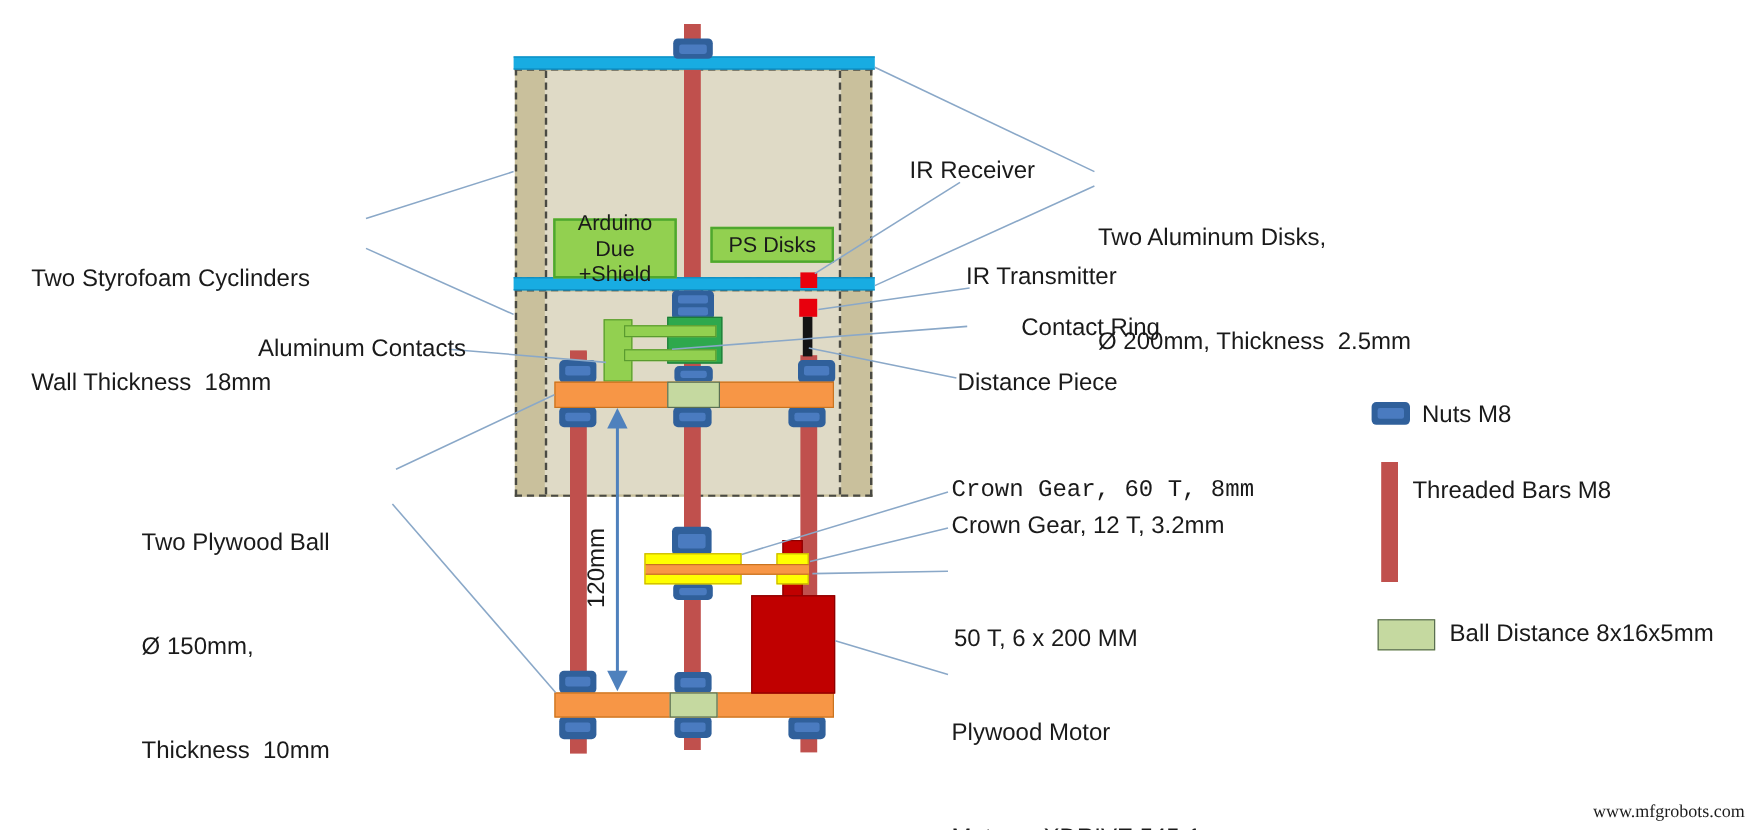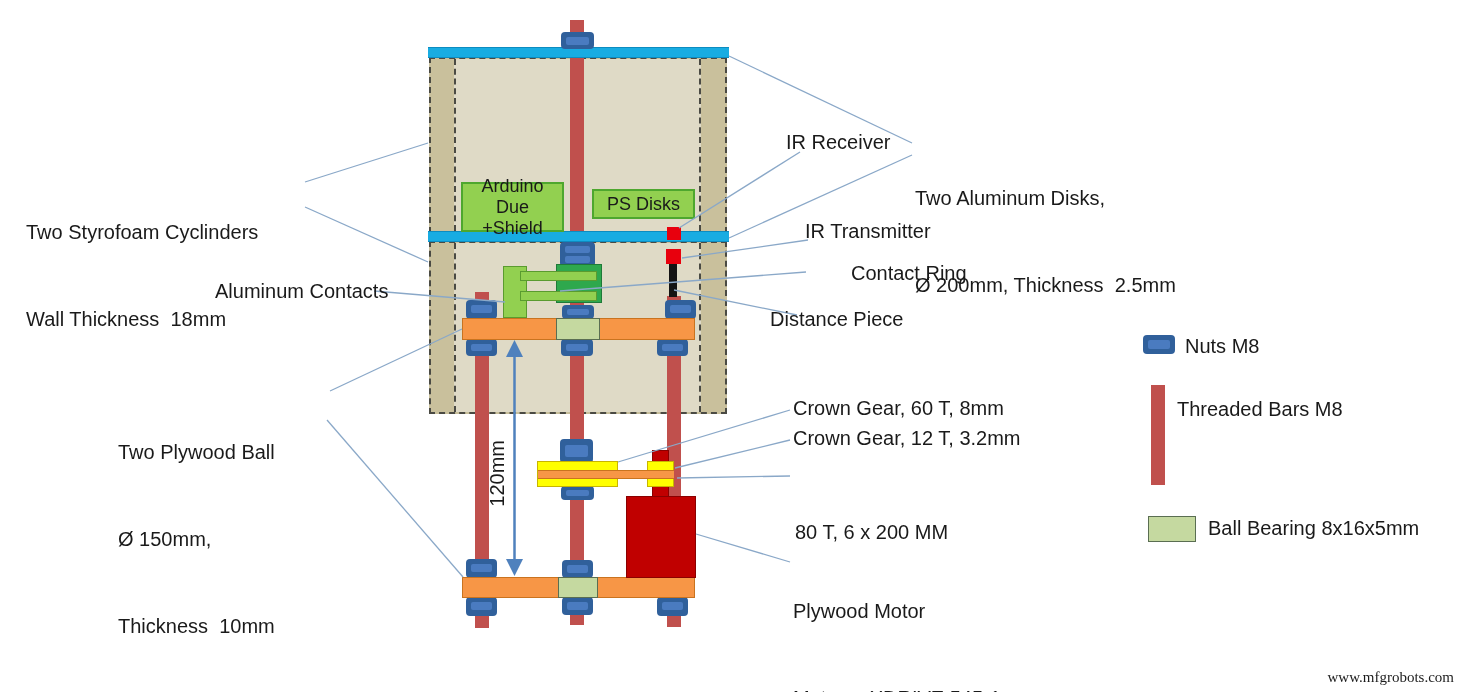--- a/index.html
+++ b/index.html
@@ -161,40 +161,40 @@
   <div class="label" style="left:26px;top:160px;">
     <div>Two Styrofoam Cyclinders</div>
     <div>Wall Thickness  18mm</div>
   </div>
   <div class="label" style="left:215px;top:277px;">Aluminum Contacts</div>
   <div class="label" style="left:118px;top:380px;">
     <div>Two Plywood Ball</div>
     <div>Ø 150mm,</div>
     <div>Thickness  10mm</div>
   </div>
-  <div class="label" style="left:786px;top:128px;">IR Receiver</div>
+  <div class="label" style="left:758px;top:128px;">IR Receiver</div>
   <div class="label" style="left:915px;top:126px;">
     <div>Two Aluminum Disks,</div>
     <div>Ø 200mm, Thickness  2.5mm</div>
   </div>
   <div class="label" style="left:805px;top:217px;">IR Transmitter</div>
   <div class="label" style="left:812px;top:259px;margin-left:39px;">Contact Ring</div>
-  <div class="label" style="left:770px;top:305px;">Distance Piece</div>
-  <div class="label" style="left:793px;top:394px;">Crown Gear, 60 T, 8mm</div>
+  <div class="label" style="left:798px;top:305px;">Distance Piece</div>
+  <div class="label" style="left:793px;top:394px;font-family:Liberation Mono, monospace;">Crown Gear, 60 T, 8mm</div>
   <div class="label" style="left:793px;top:424px;">Crown Gear, 12 T, 3.2mm</div>
   <div class="label" style="left:795px;top:460px;">
-    <div>80 T, 6 x 200 MM</div>
+    <div>50 T, 6 x 200 MM</div>
   </div>
   <div class="label" style="left:793px;top:539px;">
     <div>Plywood Motor</div>
     <div>Motraxx XDRIVE 545-1</div>
     
     
   </div>
   <div class="dim-text" style="left:486px;top:440px;">120mm</div>
 
   <div class="legend-label" style="left:1185px;top:335px;">Nuts M8</div>
   <div class="legend-label" style="left:1177px;top:398px;">Threaded Bars M8</div>
-  <div class="legend-label" style="left:1208px;top:517px;">Ball Bearing 8x16x5mm</div>
+  <div class="legend-label" style="left:1208px;top:517px;">Ball Distance 8x16x5mm</div>
 
   <div class="watermark" style="right:12px;bottom:6px;">www.mfgrobots.com</div>
 
 </div>
 
 </body></html>

